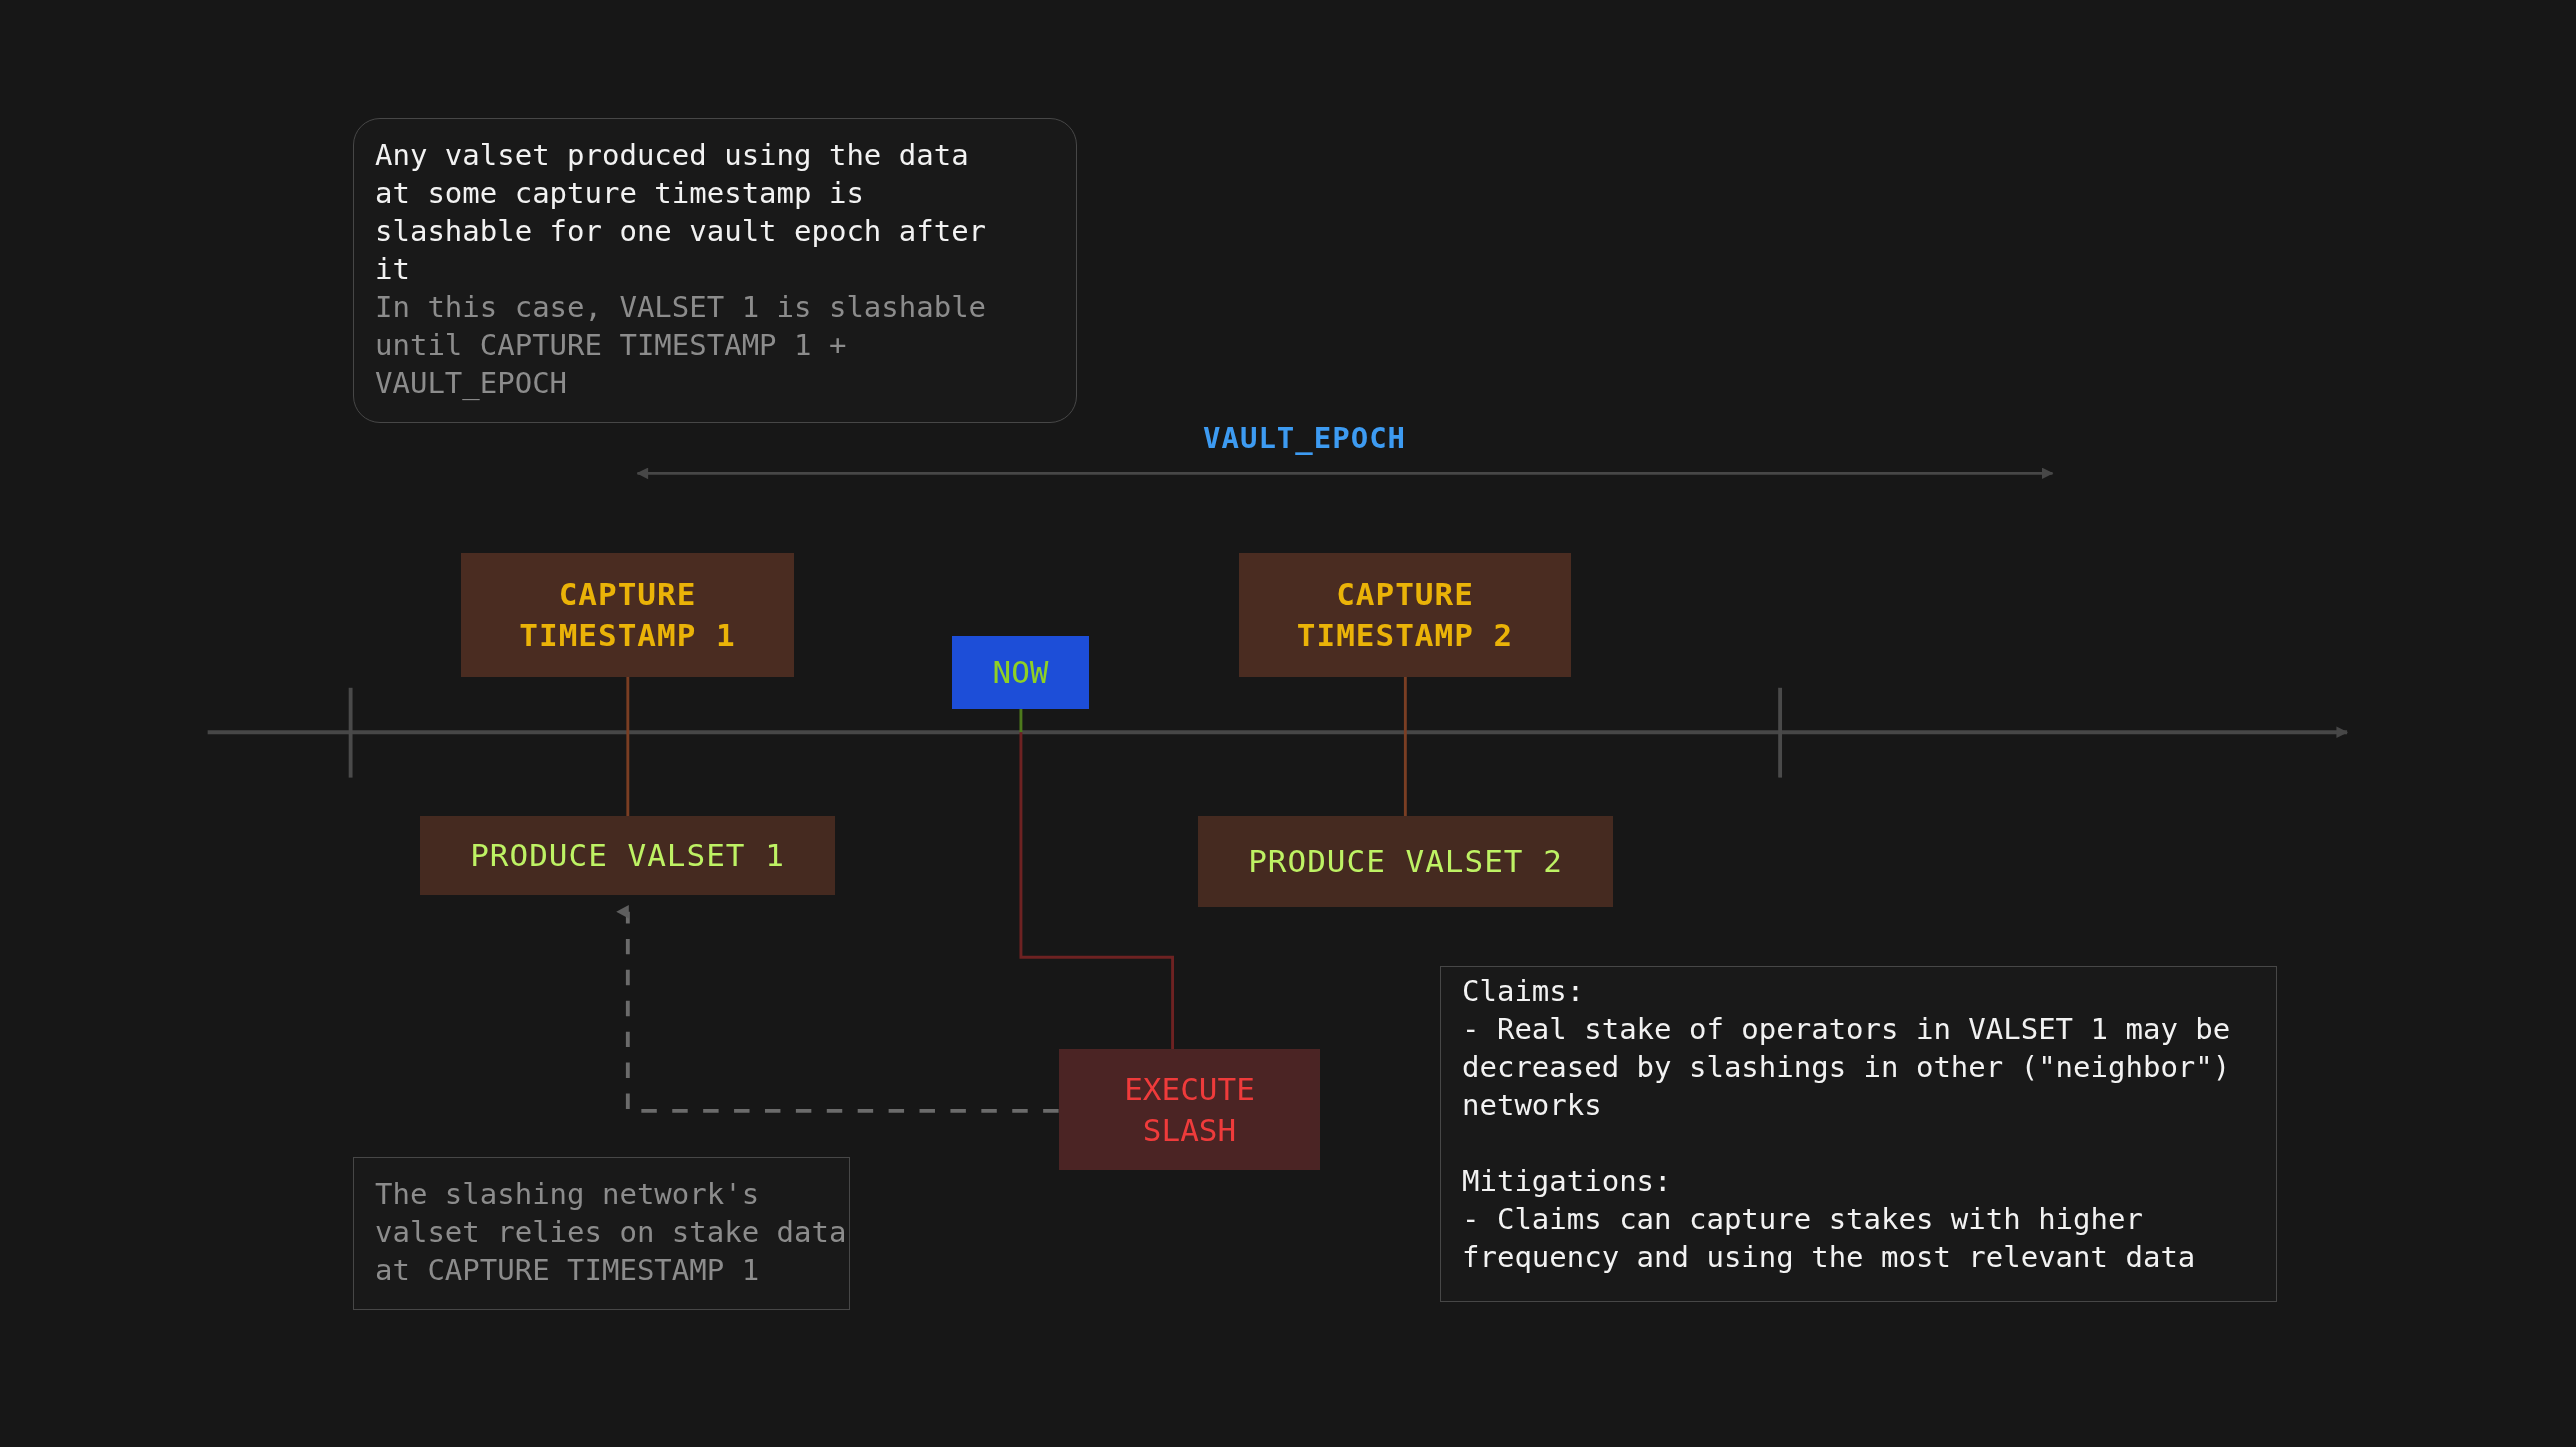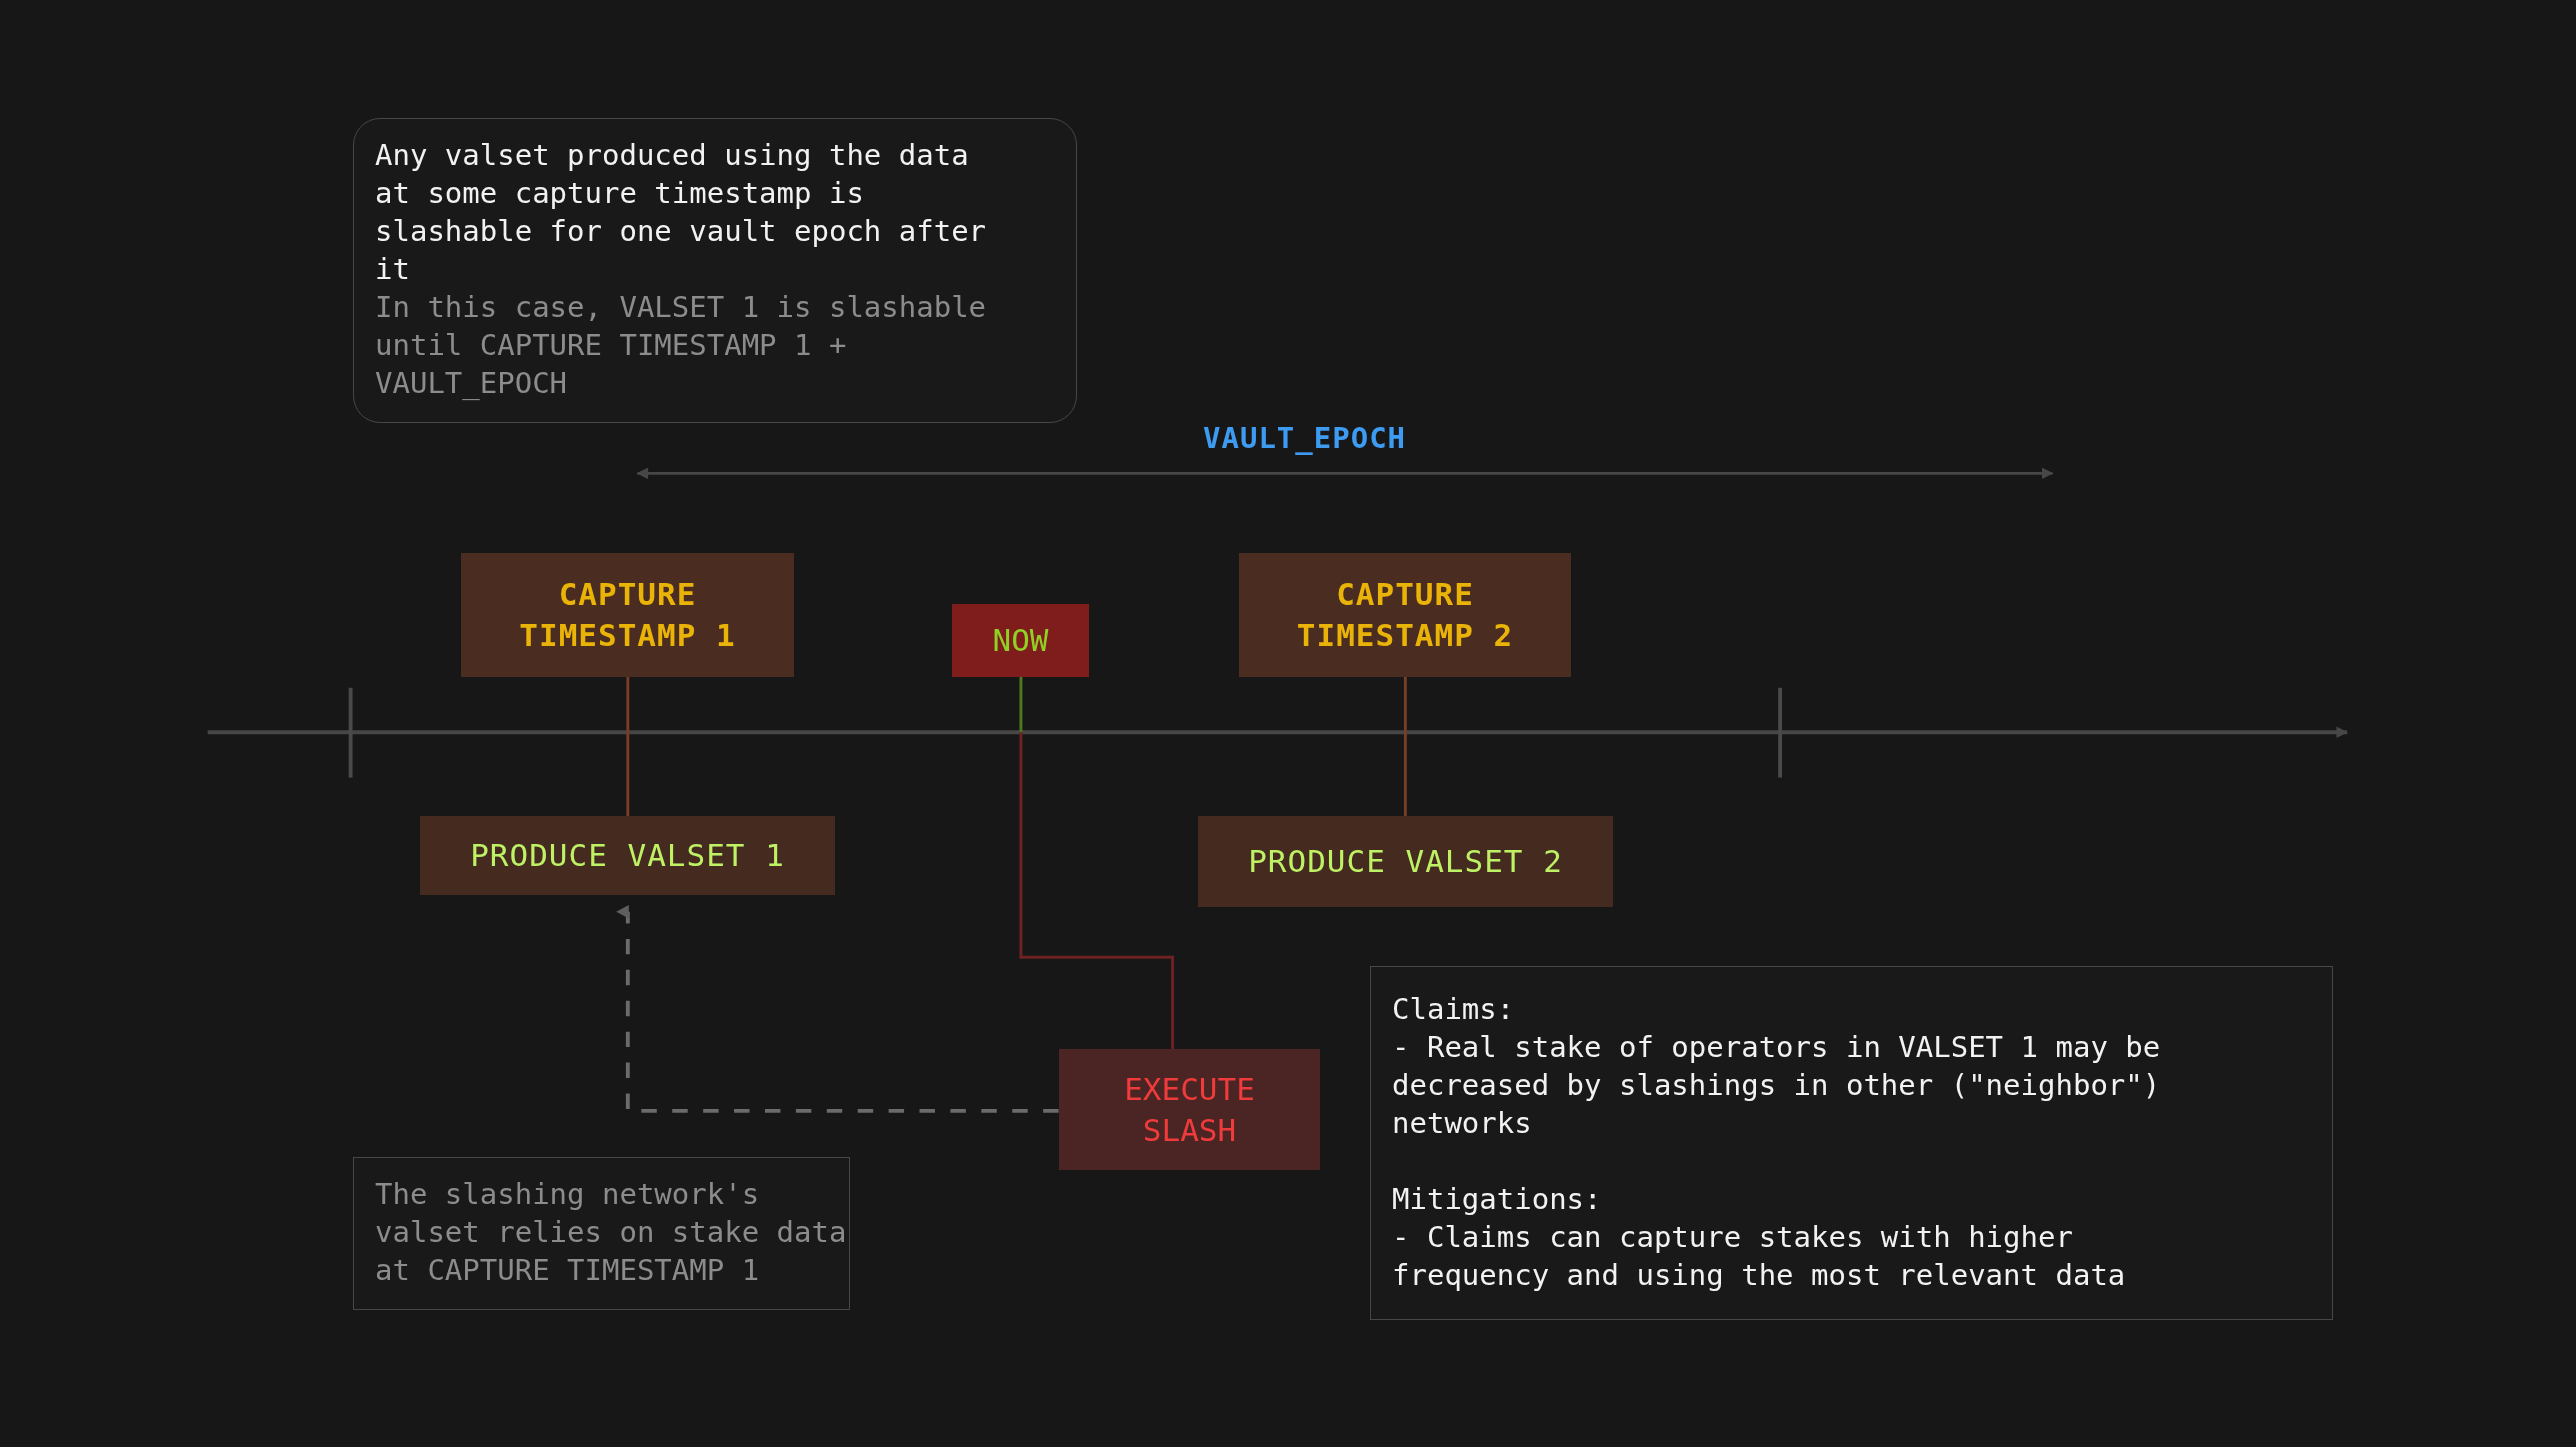--- a/index.html
+++ b/index.html
@@ -57,21 +57,21 @@
     white-space: pre;
     letter-spacing: 1px;
   }
 
   .box-capture { background: #4a2c21; }
   .box-capture .ln { color: #eab308; font-weight: bold; }
 
   .box-produce { background: #452a20; }
   .box-produce .ln { color: #bef264; }
 
-  .box-now { background: #7f1d1d; }
+  .box-now { background: #1d4ed8; margin-top: 32px; }
   .box-now .ln { color: #8fd124; font-size: 31px; letter-spacing: 0px; }
 
   .box-slash { background: #4b2424; }
   .box-slash .ln { color: #ef3b3b; letter-spacing: 0px; }
 
   
   .epoch-label {
     position: absolute;
     color: #3d9bf2;
     font-size: 29px;
@@ -166,21 +166,21 @@
     <div class="ln">EXECUTE</div>
     <div class="ln">SLASH</div>
   </div>
 
   <div class="note-box" style="left:353px; top:1157px; width:497px;">
     <div class="note-line muted">The slashing network's</div>
     <div class="note-line muted">valset relies on stake data</div>
     <div class="note-line muted">at CAPTURE TIMESTAMP 1</div>
   </div>
 
-  <div class="note-box" style="left:1370px; top:966px; width:963px; padding-top:23px; padding-bottom:25px;">
+  <div class="note-box" style="left:1440px; top:966px; width:837px; padding-top:5px; padding-bottom:25px;">
     <div class="note-line primary">Claims:</div>
     <div class="note-line primary">- Real stake of operators in VALSET 1 may be</div>
     <div class="note-line primary">decreased by slashings in other ("neighbor")</div>
     <div class="note-line primary">networks</div>
     <div class="note-line spacer">&nbsp;</div>
     <div class="note-line primary">Mitigations:</div>
     <div class="note-line primary">- Claims can capture stakes with higher</div>
     <div class="note-line primary">frequency and using the most relevant data</div>
   </div>
 

